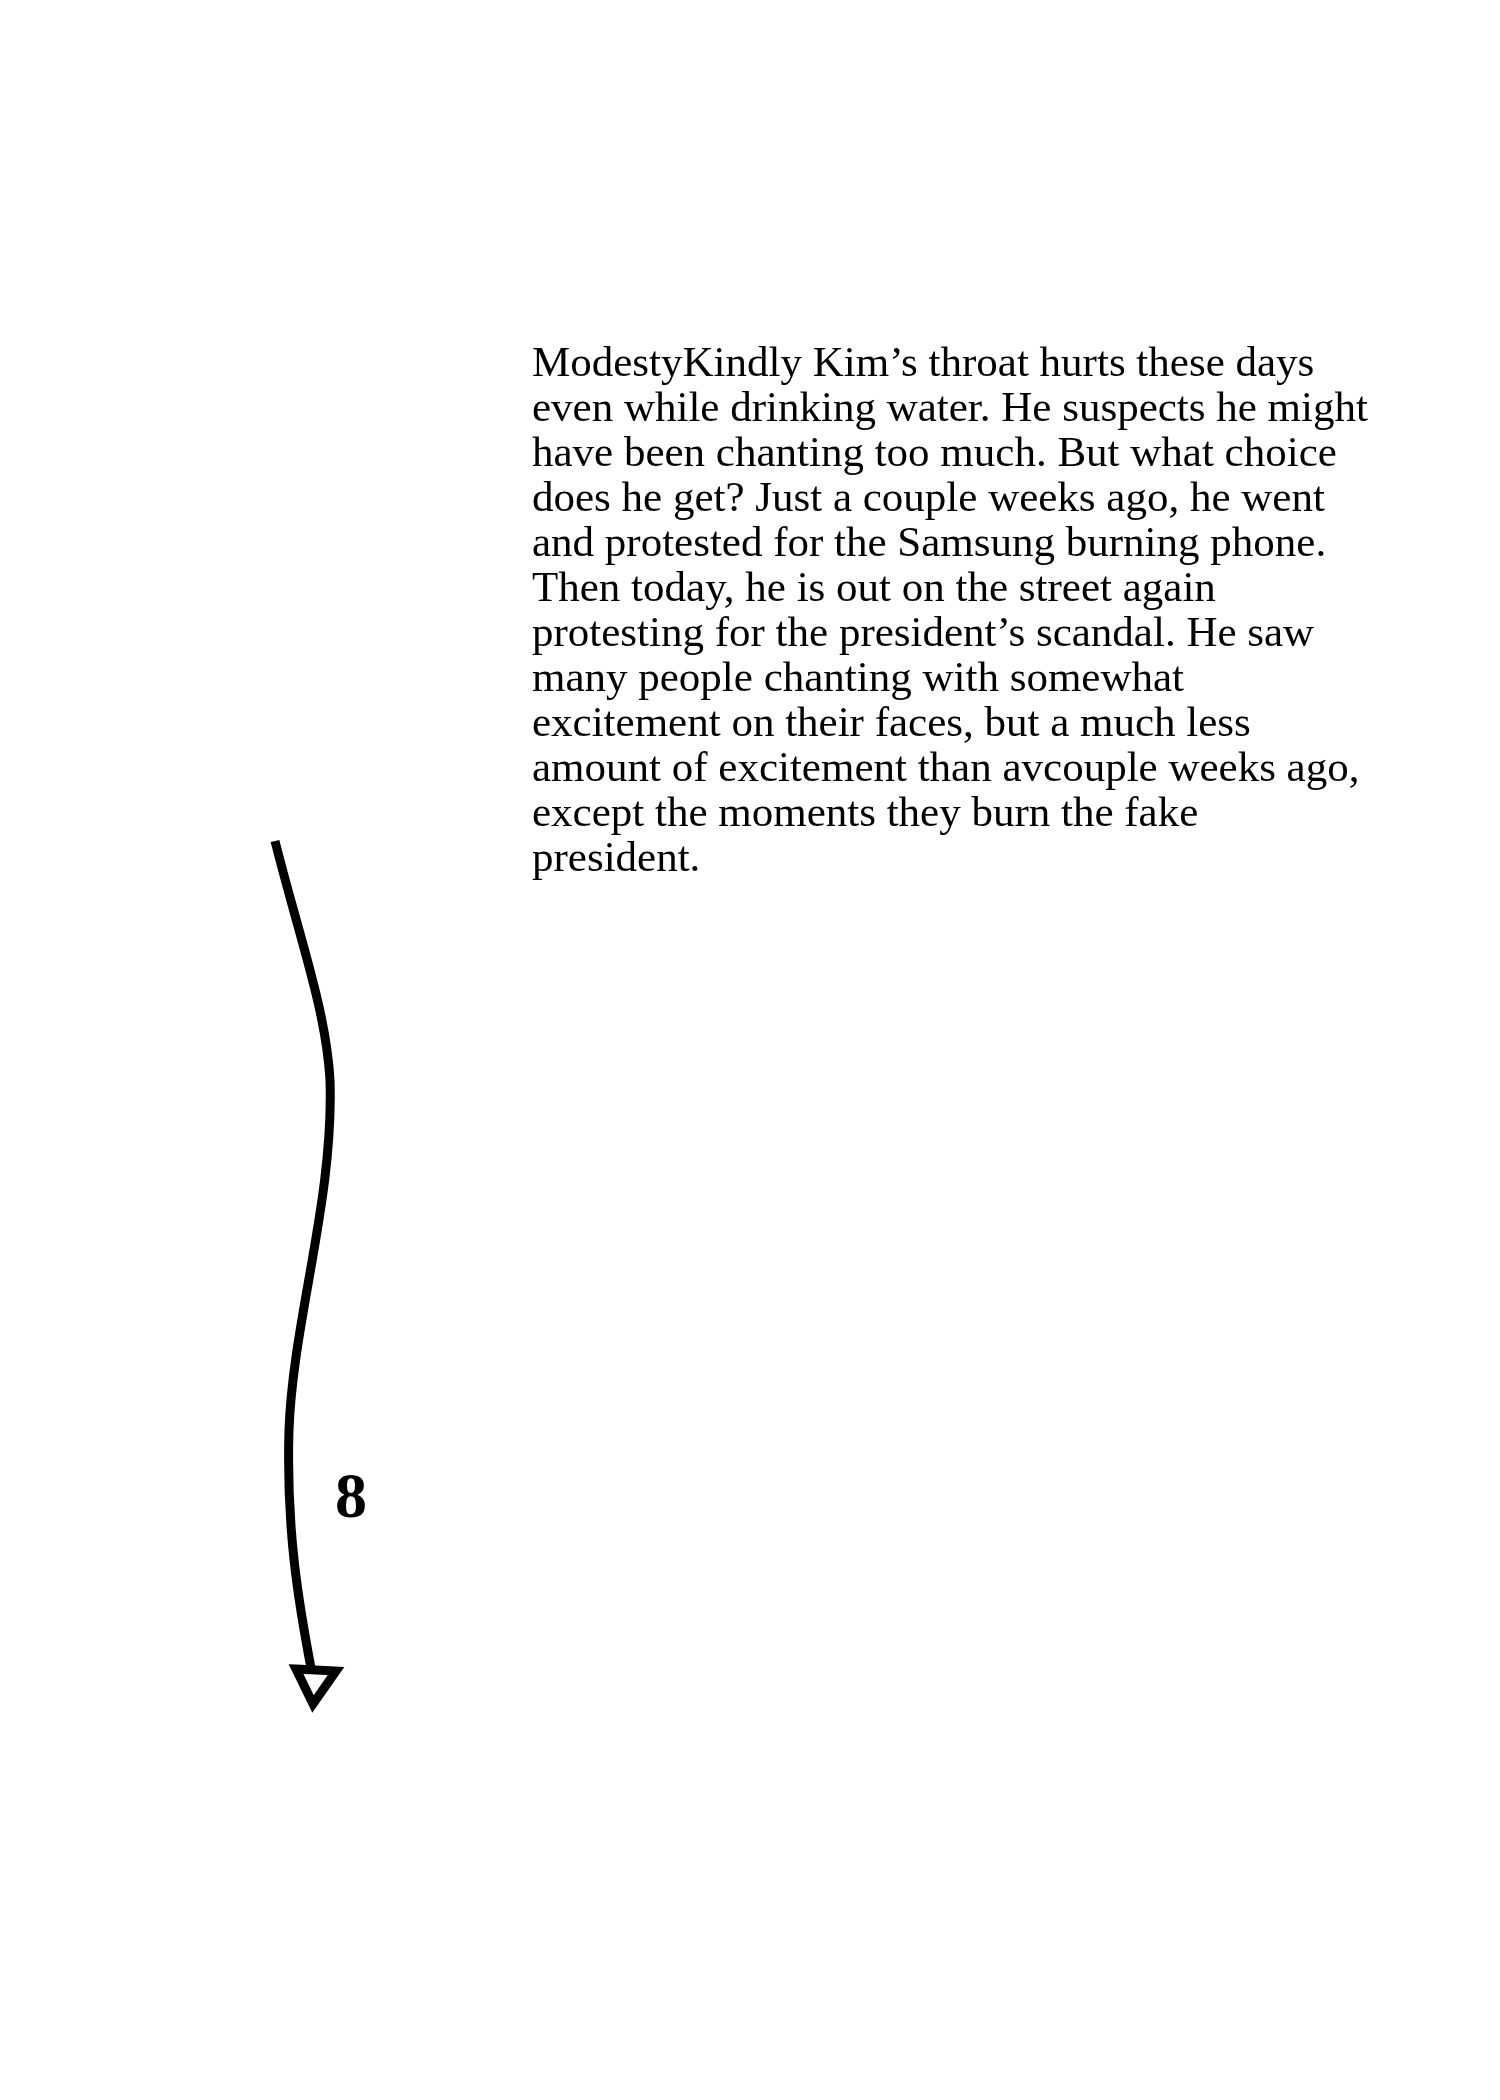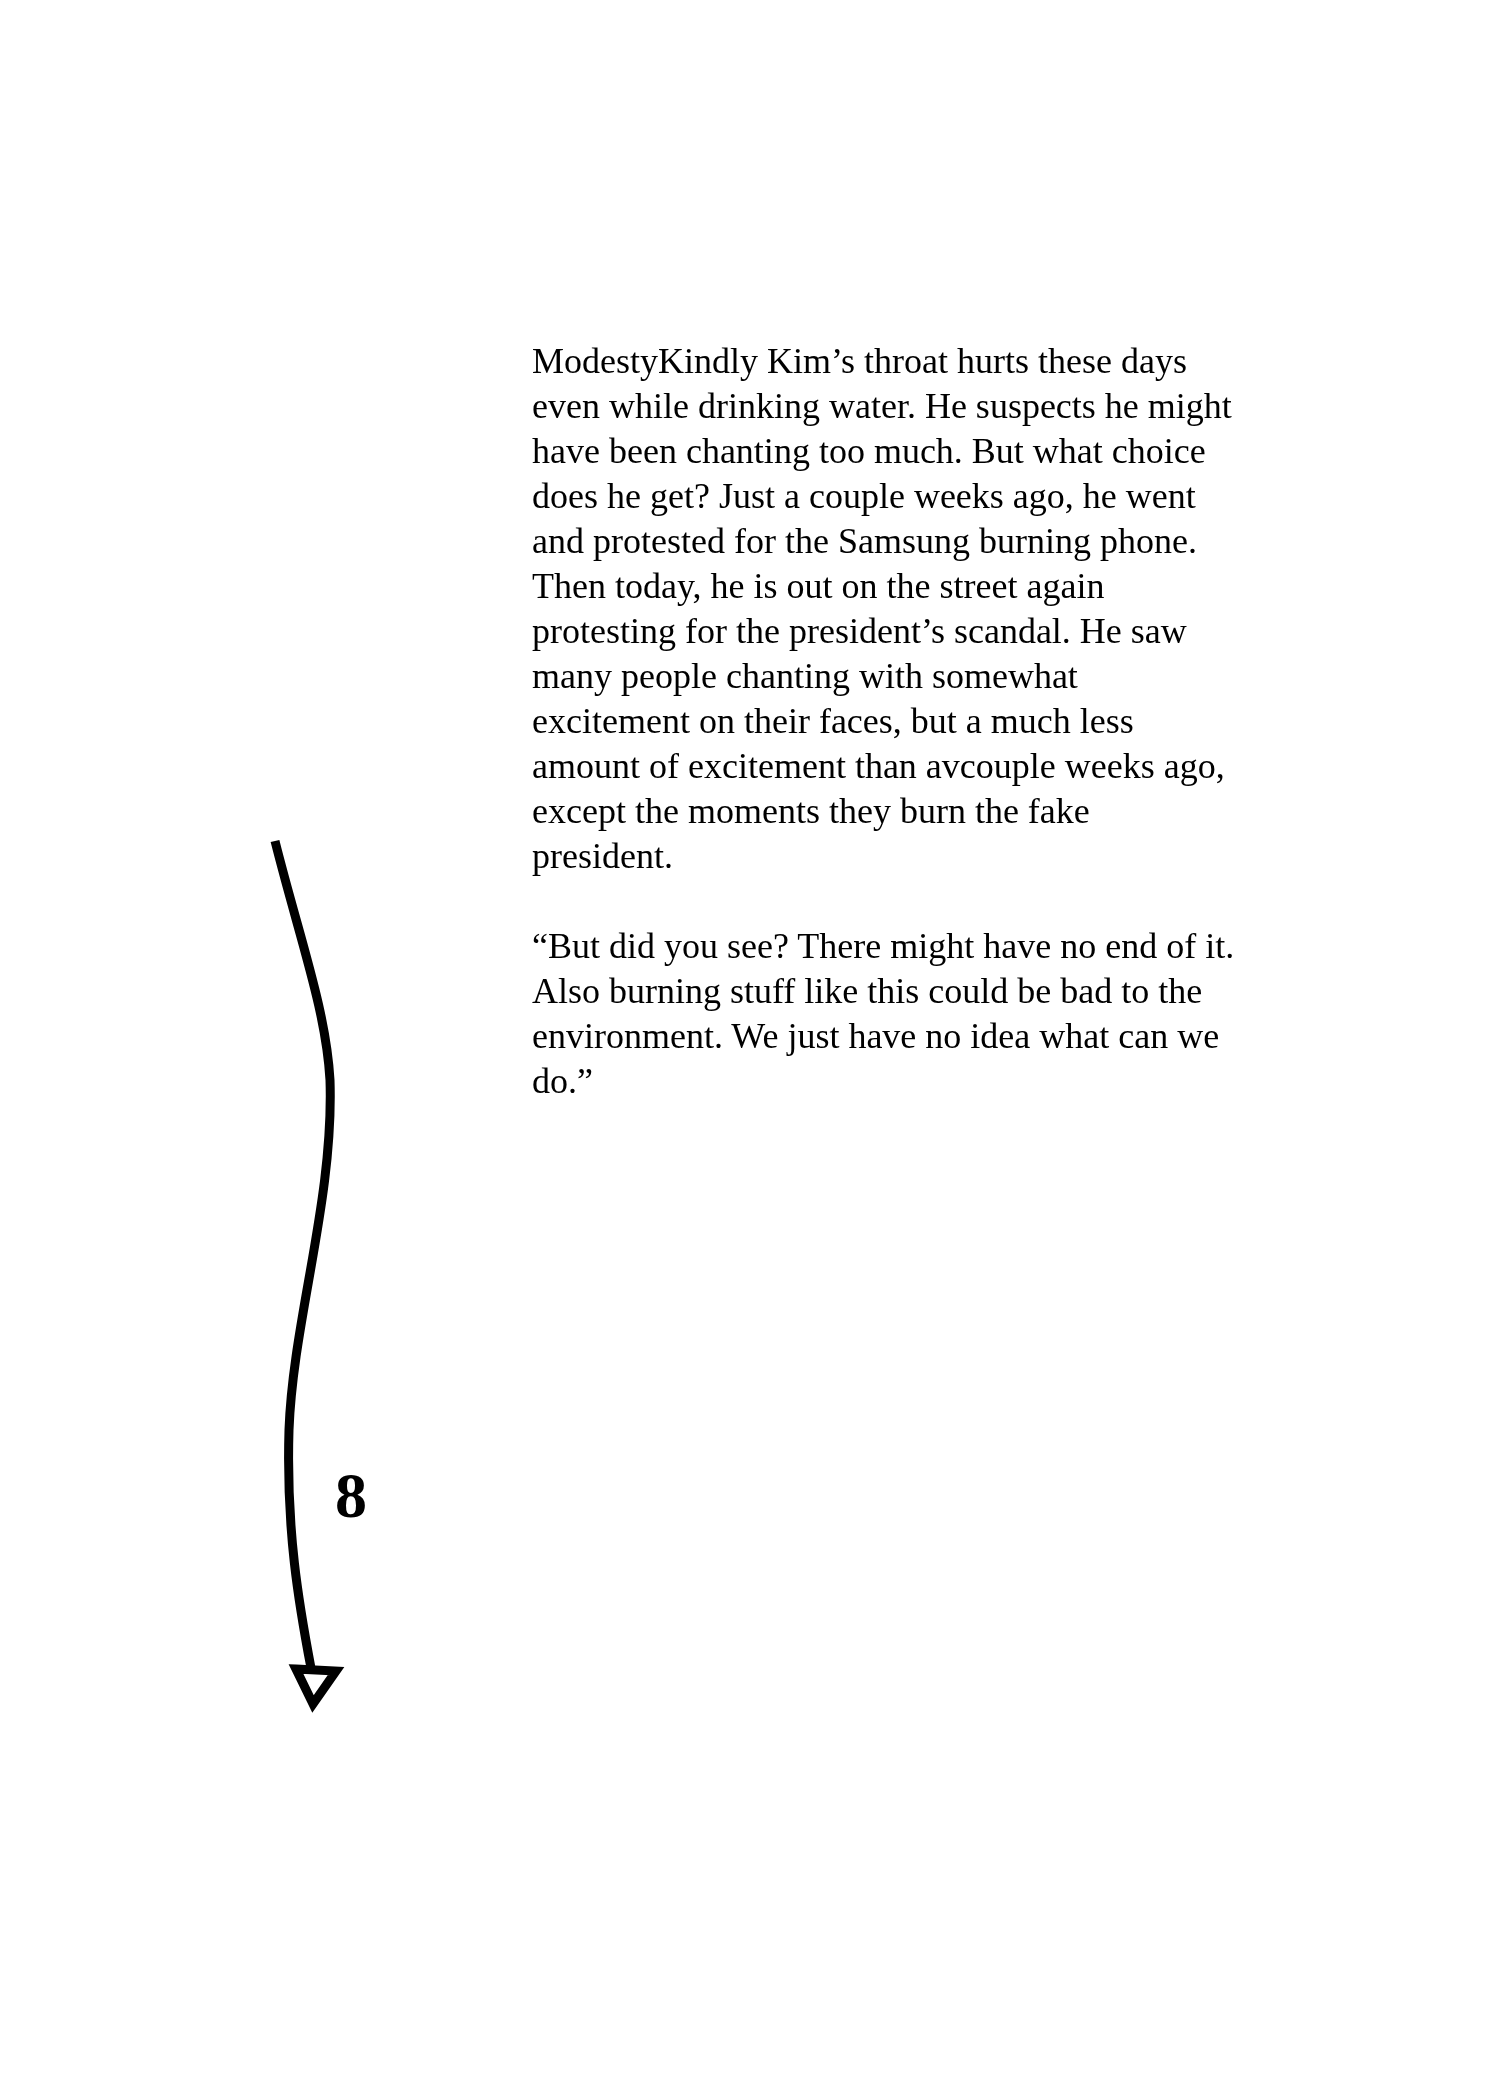--- a/index.html
+++ b/index.html
@@ -20,21 +20,21 @@
   }
   .article {
     position: absolute;
     left: 532px;
     top: 339px;
     width: 860px;
     color: #000000;
   }
   .article p {
     margin: 0 0 45px 0;
-    font-size: 36px;
+    font-size: 43px;
     line-height: 45px;
     white-space: pre-line;
   }
   .page-number {
     position: absolute;
     left: 335px;
     top: 1464px;
     font-size: 64px;
     font-weight: 700;
     line-height: 1;
@@ -59,19 +59,15 @@
 have been chanting too much. But what choice
 does he get? Just a couple weeks ago, he went
 and protested for the Samsung burning phone.
 Then today, he is out on the street again
 protesting for the president’s scandal. He saw
 many people chanting with somewhat
 excitement on their faces, but a much less
 amount of excitement than avcouple weeks ago,
 except the moments they burn the fake
 president.</p>
-    <p>“But did you see? There might have no end of it.
-Also burning stuff like this could be bad to the
-environment. We just have no idea what can we
-do.”</p>
   </div>
 
 </div>
 
 </body></html>

